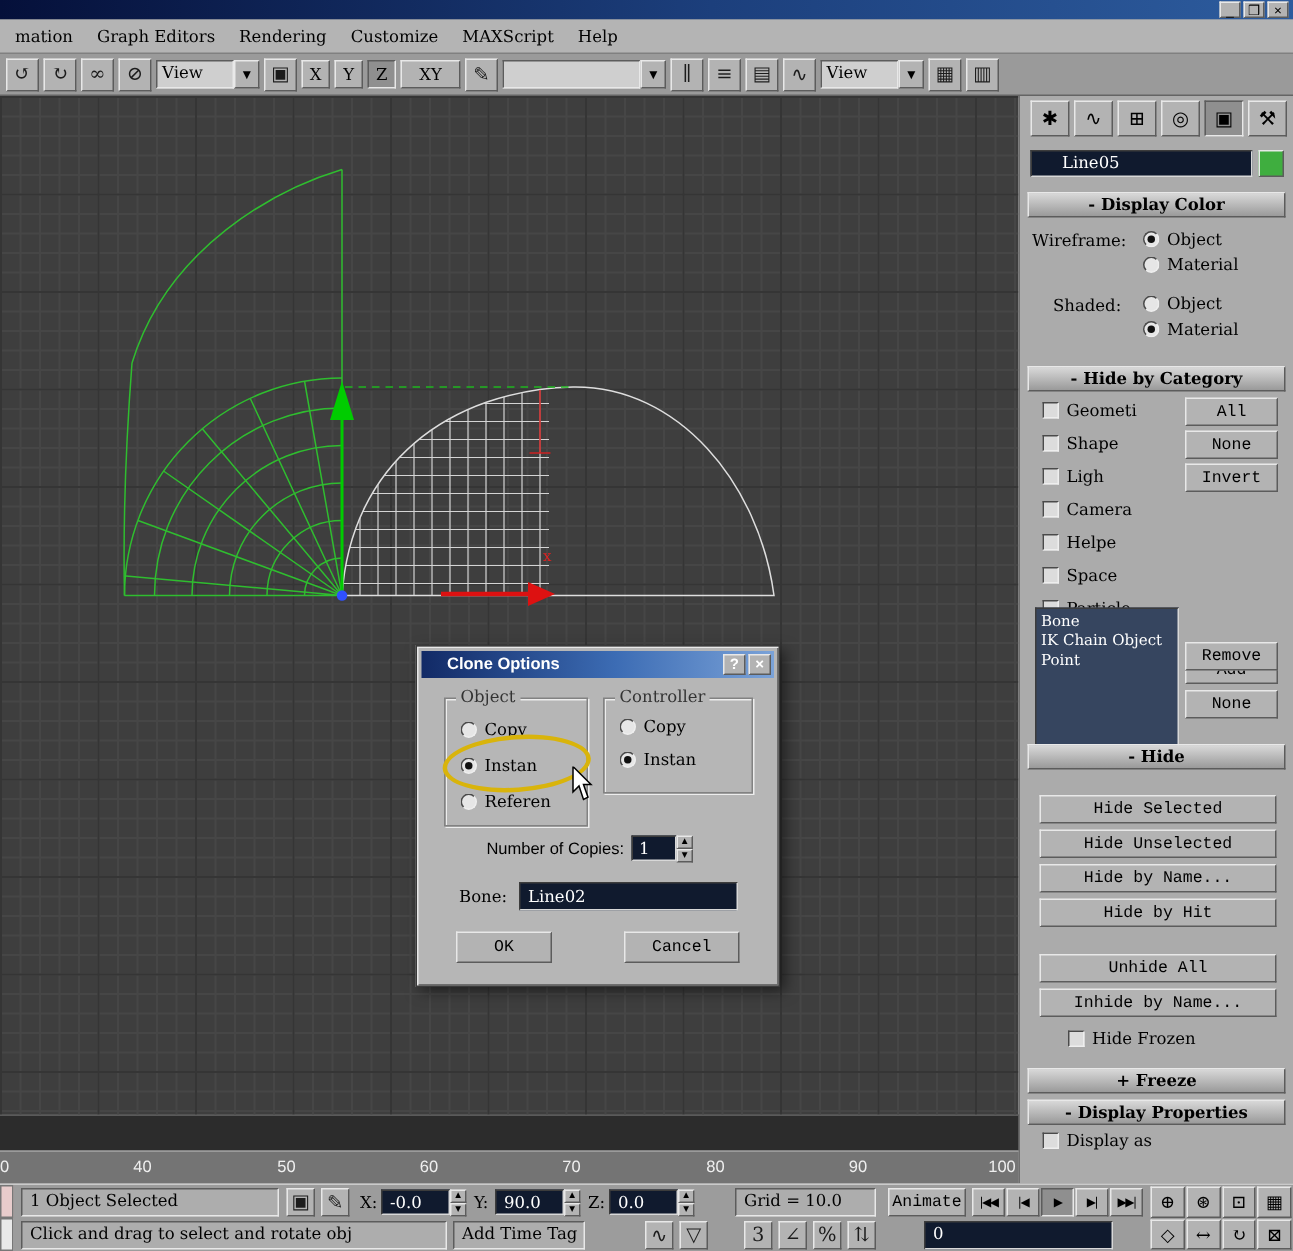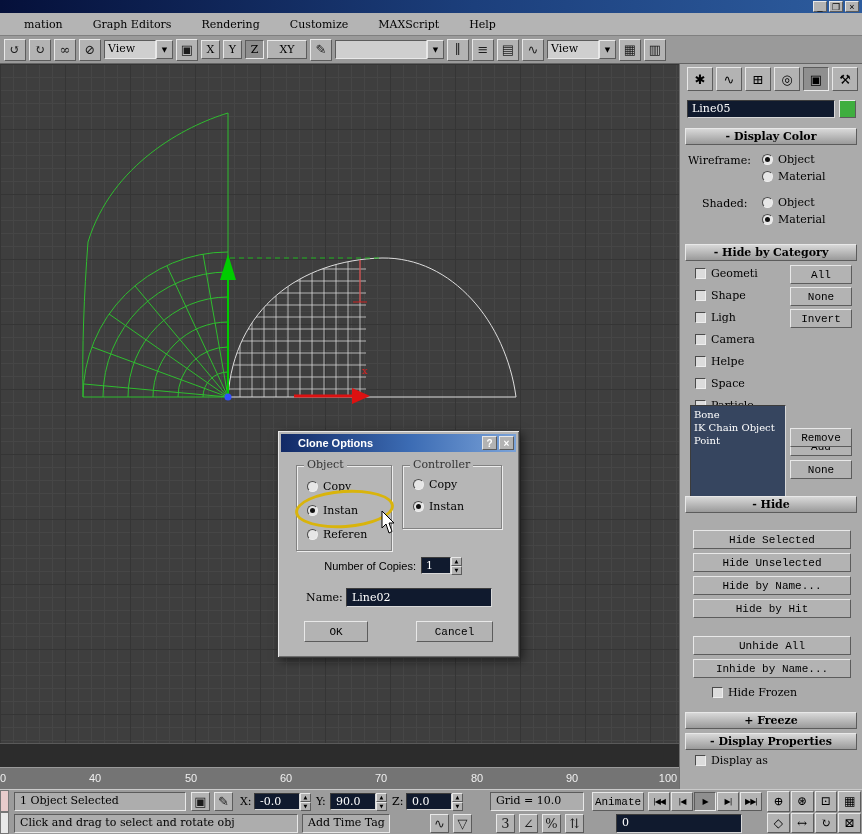--- a/index.html
+++ b/index.html
@@ -12,21 +12,21 @@
   .darkfield{background:#101a2e;color:#fff;border:1px solid;border-color:#3c3c3c #d8d8d8 #d8d8d8 #3c3c3c;}
   .ctr{display:flex;align-items:center;justify-content:center;}
 
   
   #titlebar{left:0;top:0;width:862px;height:13px;background:linear-gradient(90deg,#05103a,#1c3f7c 55%,#2d5c9e);}
   .winbtn{width:14px;height:11px;font:9px "Liberation Sans",sans-serif;}
 
   
   #menubar{left:0;top:13px;width:862px;height:23px;background:#b4b4b4;border-bottom:1px solid #808080;
            display:flex;align-items:center;padding-left:2px;}
-  .menu-item{padding:2px 8px;white-space:nowrap;margin-left:14px;}
+  .menu-item{padding:2px 8px;white-space:nowrap;}
 
   
   #toolbar{left:0;top:36px;width:862px;height:28px;background:#9a9a9a;border-bottom:1px solid #646464;
            display:flex;align-items:center;gap:3px;padding:0 4px;}
   .icnbtn{width:22px;height:22px;font-size:13px;color:#1c1c1c;}
   .combo{height:19px;display:flex;}
   .combo .cfield{width:52px;height:19px;padding:1px 3px;background:#cfcfcf;border:1px solid;
                  border-color:#5c5c5c #e8e8e8 #e8e8e8 #5c5c5c;}
   .combo .carrow{width:17px;height:19px;font-size:7px;}
   .axisbtn{width:19px;height:19px;font-size:11px;}
@@ -228,21 +228,21 @@
         <span>◎</span>
       </div>
     <div class="tabbtn raised ctr pressed">
         <span>▣</span>
       </div>
     <div class="tabbtn raised ctr">
         <span>⚒</span>
       </div>
   </div>
 
-  <div class="abs darkfield" style="left:7px;top:36px;width:148px;height:18px;padding:1px 4px;">Line05</div>
+  <div class="abs darkfield" style="left:7px;top:36px;width:148px;height:18px;padding:1px 20px;">Line05</div>
   <div class="abs raised" style="left: 159px; top: 36px; width: 17px; height: 18px; background: rgb(63, 174, 63);"></div>
 
   <div class="abs roll" style="top:64px;">- Display Color</div>
   <div class="rrow" style="left:8px;top:90px;">
       <span>Wireframe:</span>
     </div>
   <div class="rrow" style="left:82px;top:89px;">
       <div class="radio on"></div>
       <span>Object</span>
     </div>
@@ -473,21 +473,21 @@
       </div>
   </div>
 
   <div class="abs" style="left:20px;top:129px;width:118px;text-align:right;font-family:'Liberation Sans',sans-serif;font-size:11px;">Number of Copies:</div>
   <div class="abs darkfield" style="left:143px;top:126px;width:30px;height:17px;padding:1px 4px;">1</div>
   <div class="abs spin" style="left:173px;top:126px;">
       <span class="raised ctr">▲</span>
       <span class="raised ctr">▼</span>
     </div>
 
-  <div class="abs" style="left:28px;top:160px;">Name:</div>
+  <div class="abs" style="left:28px;top:160px;">Bone:</div>
   <div class="abs darkfield" style="left:68px;top:157px;width:146px;height:19px;padding:2px 5px;">Line02</div>
 
   <div class="abs pbtn raised ctr" style="left:26px;top:190px;width:64px;height:21px;">OK</div>
   <div class="abs pbtn raised ctr" style="left:138px;top:190px;width:77px;height:21px;">Cancel</div>
 </div>
 
 <div id="annotation-ellipse" class="abs"></div>
 <svg id="cursor" class="abs" width="16" height="24">
   <polygon points="1,0 1,17 5,13 8,22 11,20.5 8,12 13,12" fill="#ffffff" stroke="#000" stroke-width="1"></polygon>
 </svg>

